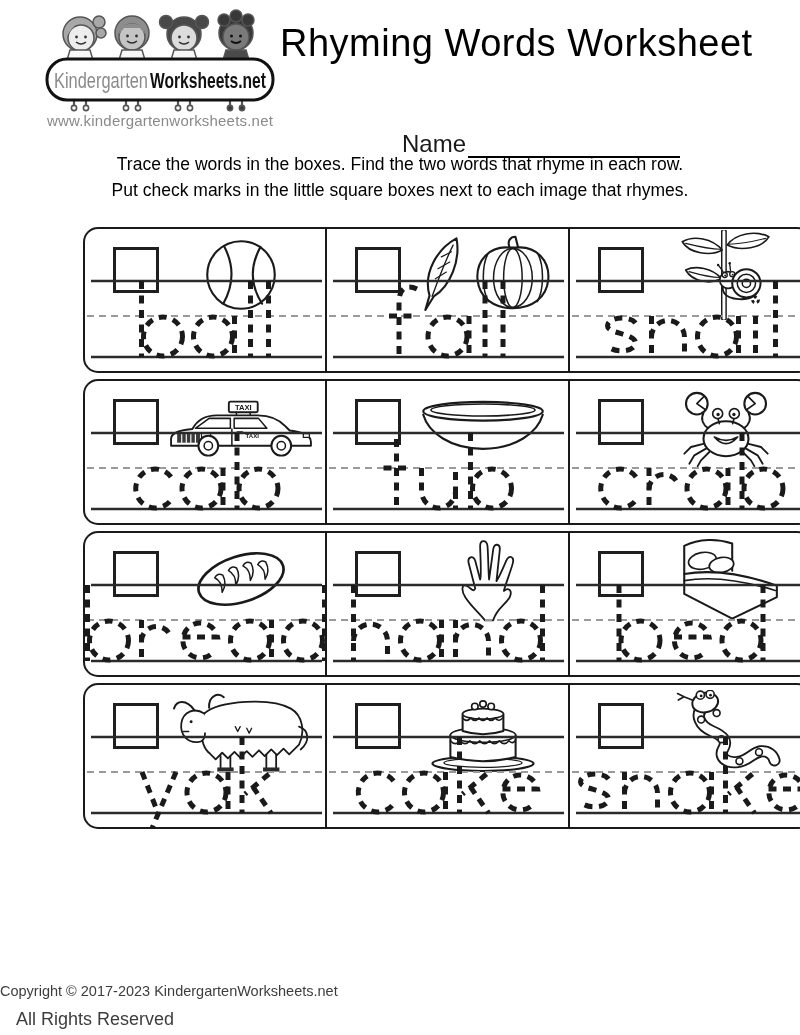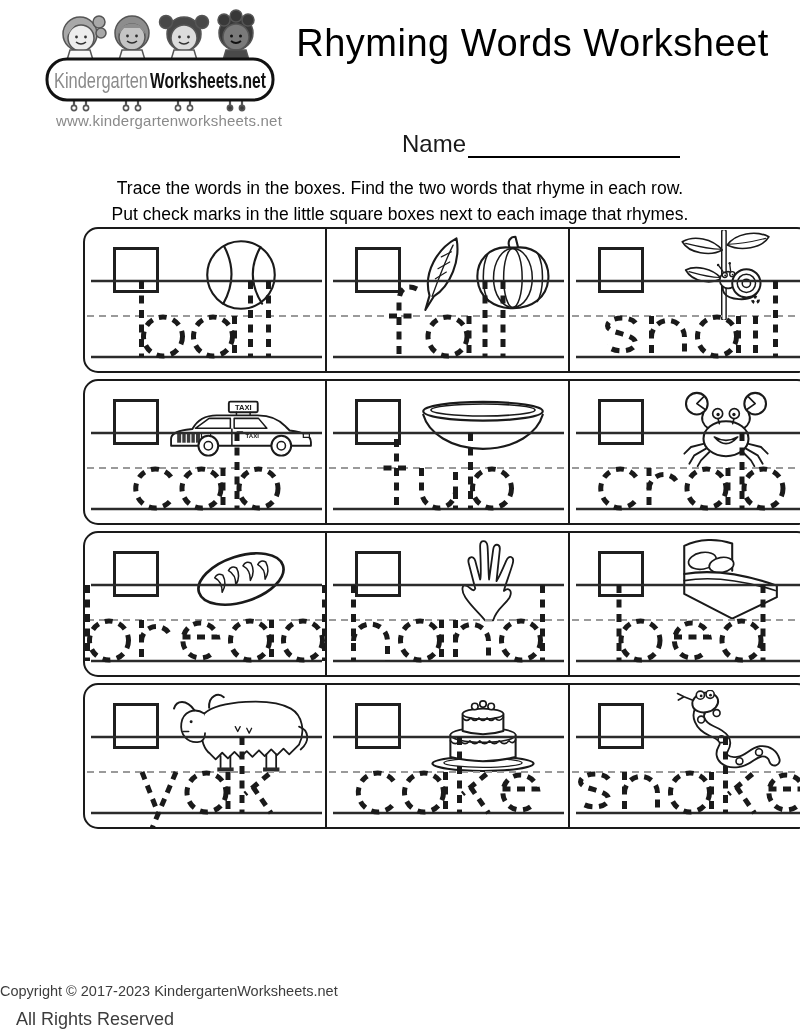--- a/index.html
+++ b/index.html
@@ -1,29 +1,29 @@
 <!DOCTYPE html>
 <html><head>
 <meta charset="utf-8">
 <style>
   html,body{margin:0;padding:0;}
   body{position:relative;width:800px;height:1035px;background:#ffffff;
        font-family:"Liberation Sans", sans-serif;color:#111;overflow:hidden;}
 
   
   .logo-svg{position:absolute;left:44px;top:6px;}
-  .logo-url{position:absolute;left:38px;top:112px;width:244px;text-align:right;
+  .logo-url{position:absolute;left:38px;top:112px;width:244px;text-align:center;
             font-size:15px;color:#8a8a8a;letter-spacing:.2px;}
-  .title{position:absolute;left:280px;top:22px;width:505px;text-align:center;
+  .title{position:absolute;left:280px;top:22px;width:505px;text-align:left;
          font-size:38px;font-weight:400;color:#000;letter-spacing:.5px;}
   .name-row{position:absolute;left:402px;top:120px;display:flex;align-items:flex-end;}
   .name-label{font-size:24px;color:#1a1a1a;}
   .name-line{width:212px;height:36px;border-bottom:2.5px solid #000;margin-left:2px;}
 
-  .instructions{position:absolute;top:175px;left:0;width:800px;text-align:center;
+  .instructions{position:absolute;top:151px;left:0;width:800px;text-align:center;
                 font-size:17.5px;line-height:26px;color:#000;}
 
   
   #grid{position:absolute;left:35px;top:227px;width:729px;}
   .row{box-sizing:border-box;width:729px;height:146px;margin-bottom:6px;
        border:2.5px solid #1a1a1a;border-radius:15px;display:flex;overflow:hidden;background:#fff;margin-left:48px;}
   .cell{position:relative;flex:1 1 0;}
   .cell + .cell{border-left:2px solid #1a1a1a;}
   .checkbox{position:absolute;left:28px;top:18px;width:40px;height:40px;
             border:3px solid #1f1f1f;background:#fff;}

